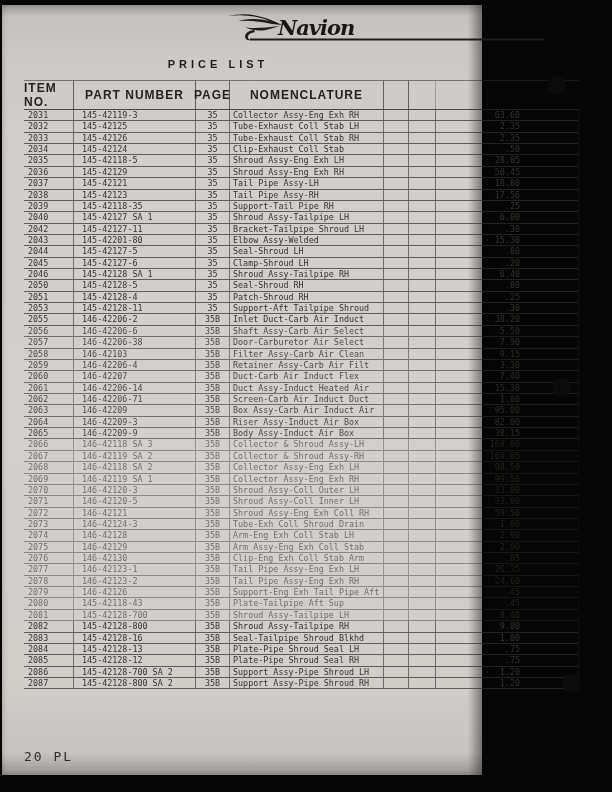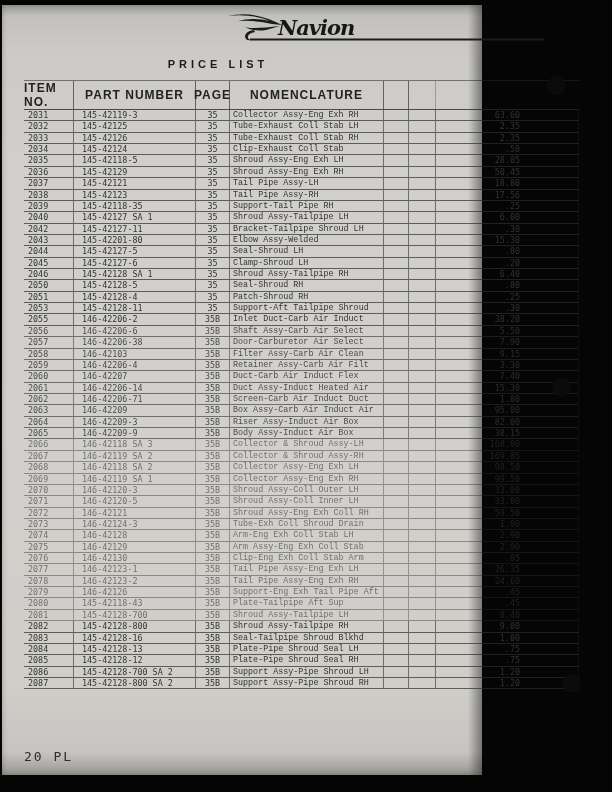--- a/index.html
+++ b/index.html
@@ -51,21 +51,21 @@
   .tbody .cell{
     box-sizing:border-box;
     border-right:1px solid rgba(45,45,43,.6);
     border-bottom:1px solid rgba(45,45,43,.7);
     font-family:"DejaVu Sans Mono",monospace;font-size:8.4px;line-height:10.5px;
     white-space:nowrap;overflow:hidden;
   }
   .tbody .c-item{padding-left:4px;}
   .tbody .c-part{padding-left:8px;}
   .tbody .c-page{text-align:center;}
-  .tbody .c-nom{padding-left:3px;font-family:Liberation Mono, monospace;}
+  .tbody .c-nom{padding-left:3px;}
   .tbody .c-price{text-align:right;padding-right:58px;border-right:1px solid rgba(45,45,43,.25);}
   
   .tbody .trow:nth-child(n+30):nth-child(-n+45){opacity:.62;filter:blur(.3px);}
   .tbody .trow:nth-child(n+20):nth-child(-n+29){opacity:.85;}
 </style>
 </head>
 <body>
 
 <div class="paper">
   <div class="edge-shade"></div>

